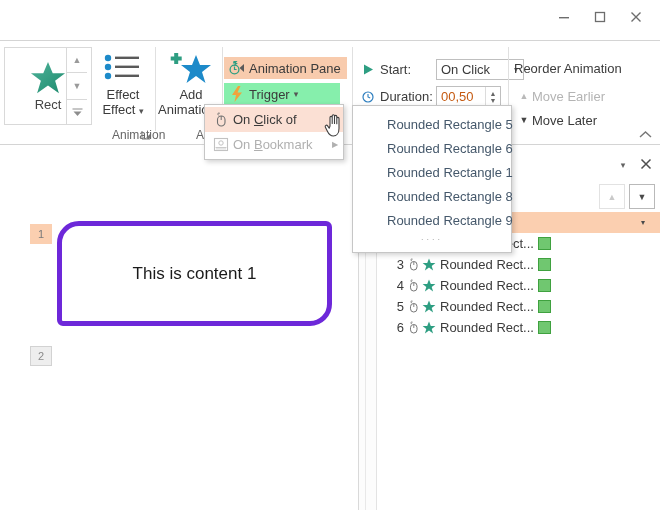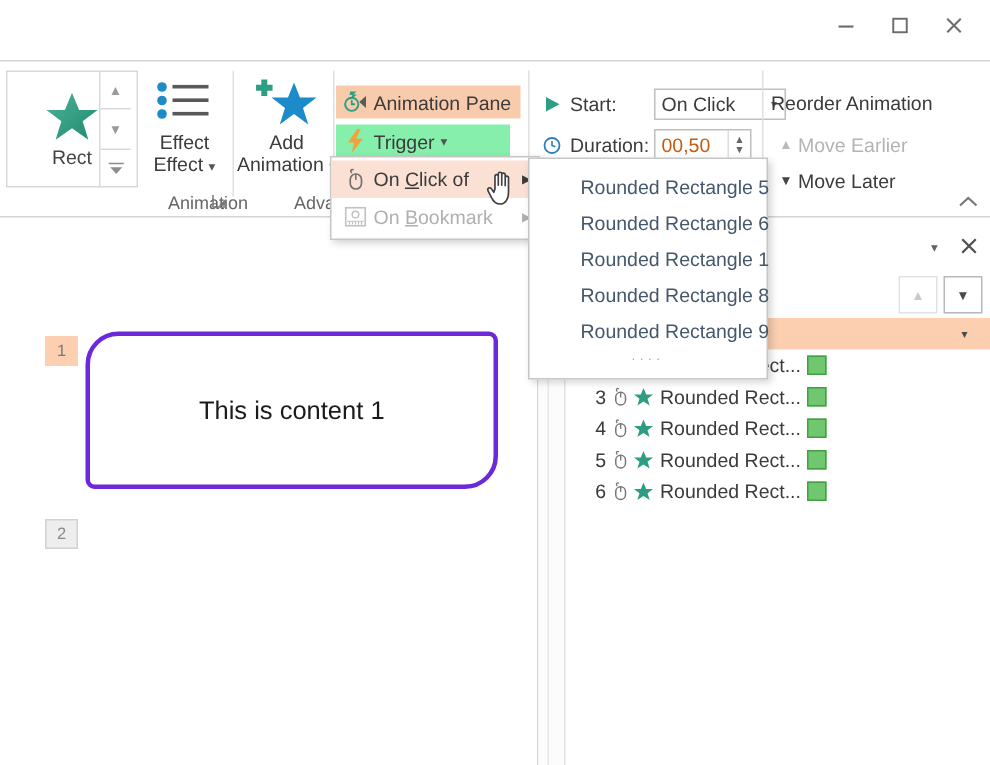--- a/index.html
+++ b/index.html
@@ -198,21 +198,21 @@
     position: absolute;
     width: 22px; height: 20px;
     display: flex; align-items: center; justify-content: center;
     font-size: 11px;
     border: 1px solid transparent;
   }
   .tagnum.active { background: #fbcfb0; color: #7a7a7a; }
   .tagnum.idle   { background: #eeeeee; color: #8a8a8a; border-color:#d2d2d2; }
   .rrect {
     position: absolute;
-    border: 3px solid #6d28d9;
+    border: 5px solid #6d28d9;
     background: #ffffff;
     display: flex; align-items: center; justify-content: center;
     font-size: 17px; color: #1a1a1a;
     font-family: "Liberation Sans", sans-serif;
   }
 
   
   .anim-pane {
     position: absolute; left: 358px; top: 0;
     width: 302px; height: 364px;
@@ -274,21 +274,21 @@
   }
 
   
   .menu {
     position: absolute;
     background: #ffffff;
     border: 1px solid #c6c6c6;
     box-shadow: 2px 2px 5px rgba(0,0,0,0.18);
     z-index: 40;
   }
-  #trigger-menu { left: 220px; top: 104px; width: 140px; padding: 2px 0; }
+  #trigger-menu { left: 204px; top: 104px; width: 140px; padding: 2px 0; }
   .mi {
     display: flex; align-items: center;
     height: 25px;
     font-size: 13px;
     padding-left: 4px;
     position: relative;
   }
   .mi.hot { background: #fbe0d4; }
   .mi.enabled { color: #3b3b3b; }
   .mi.disabled { color: #b0b0b0; }

